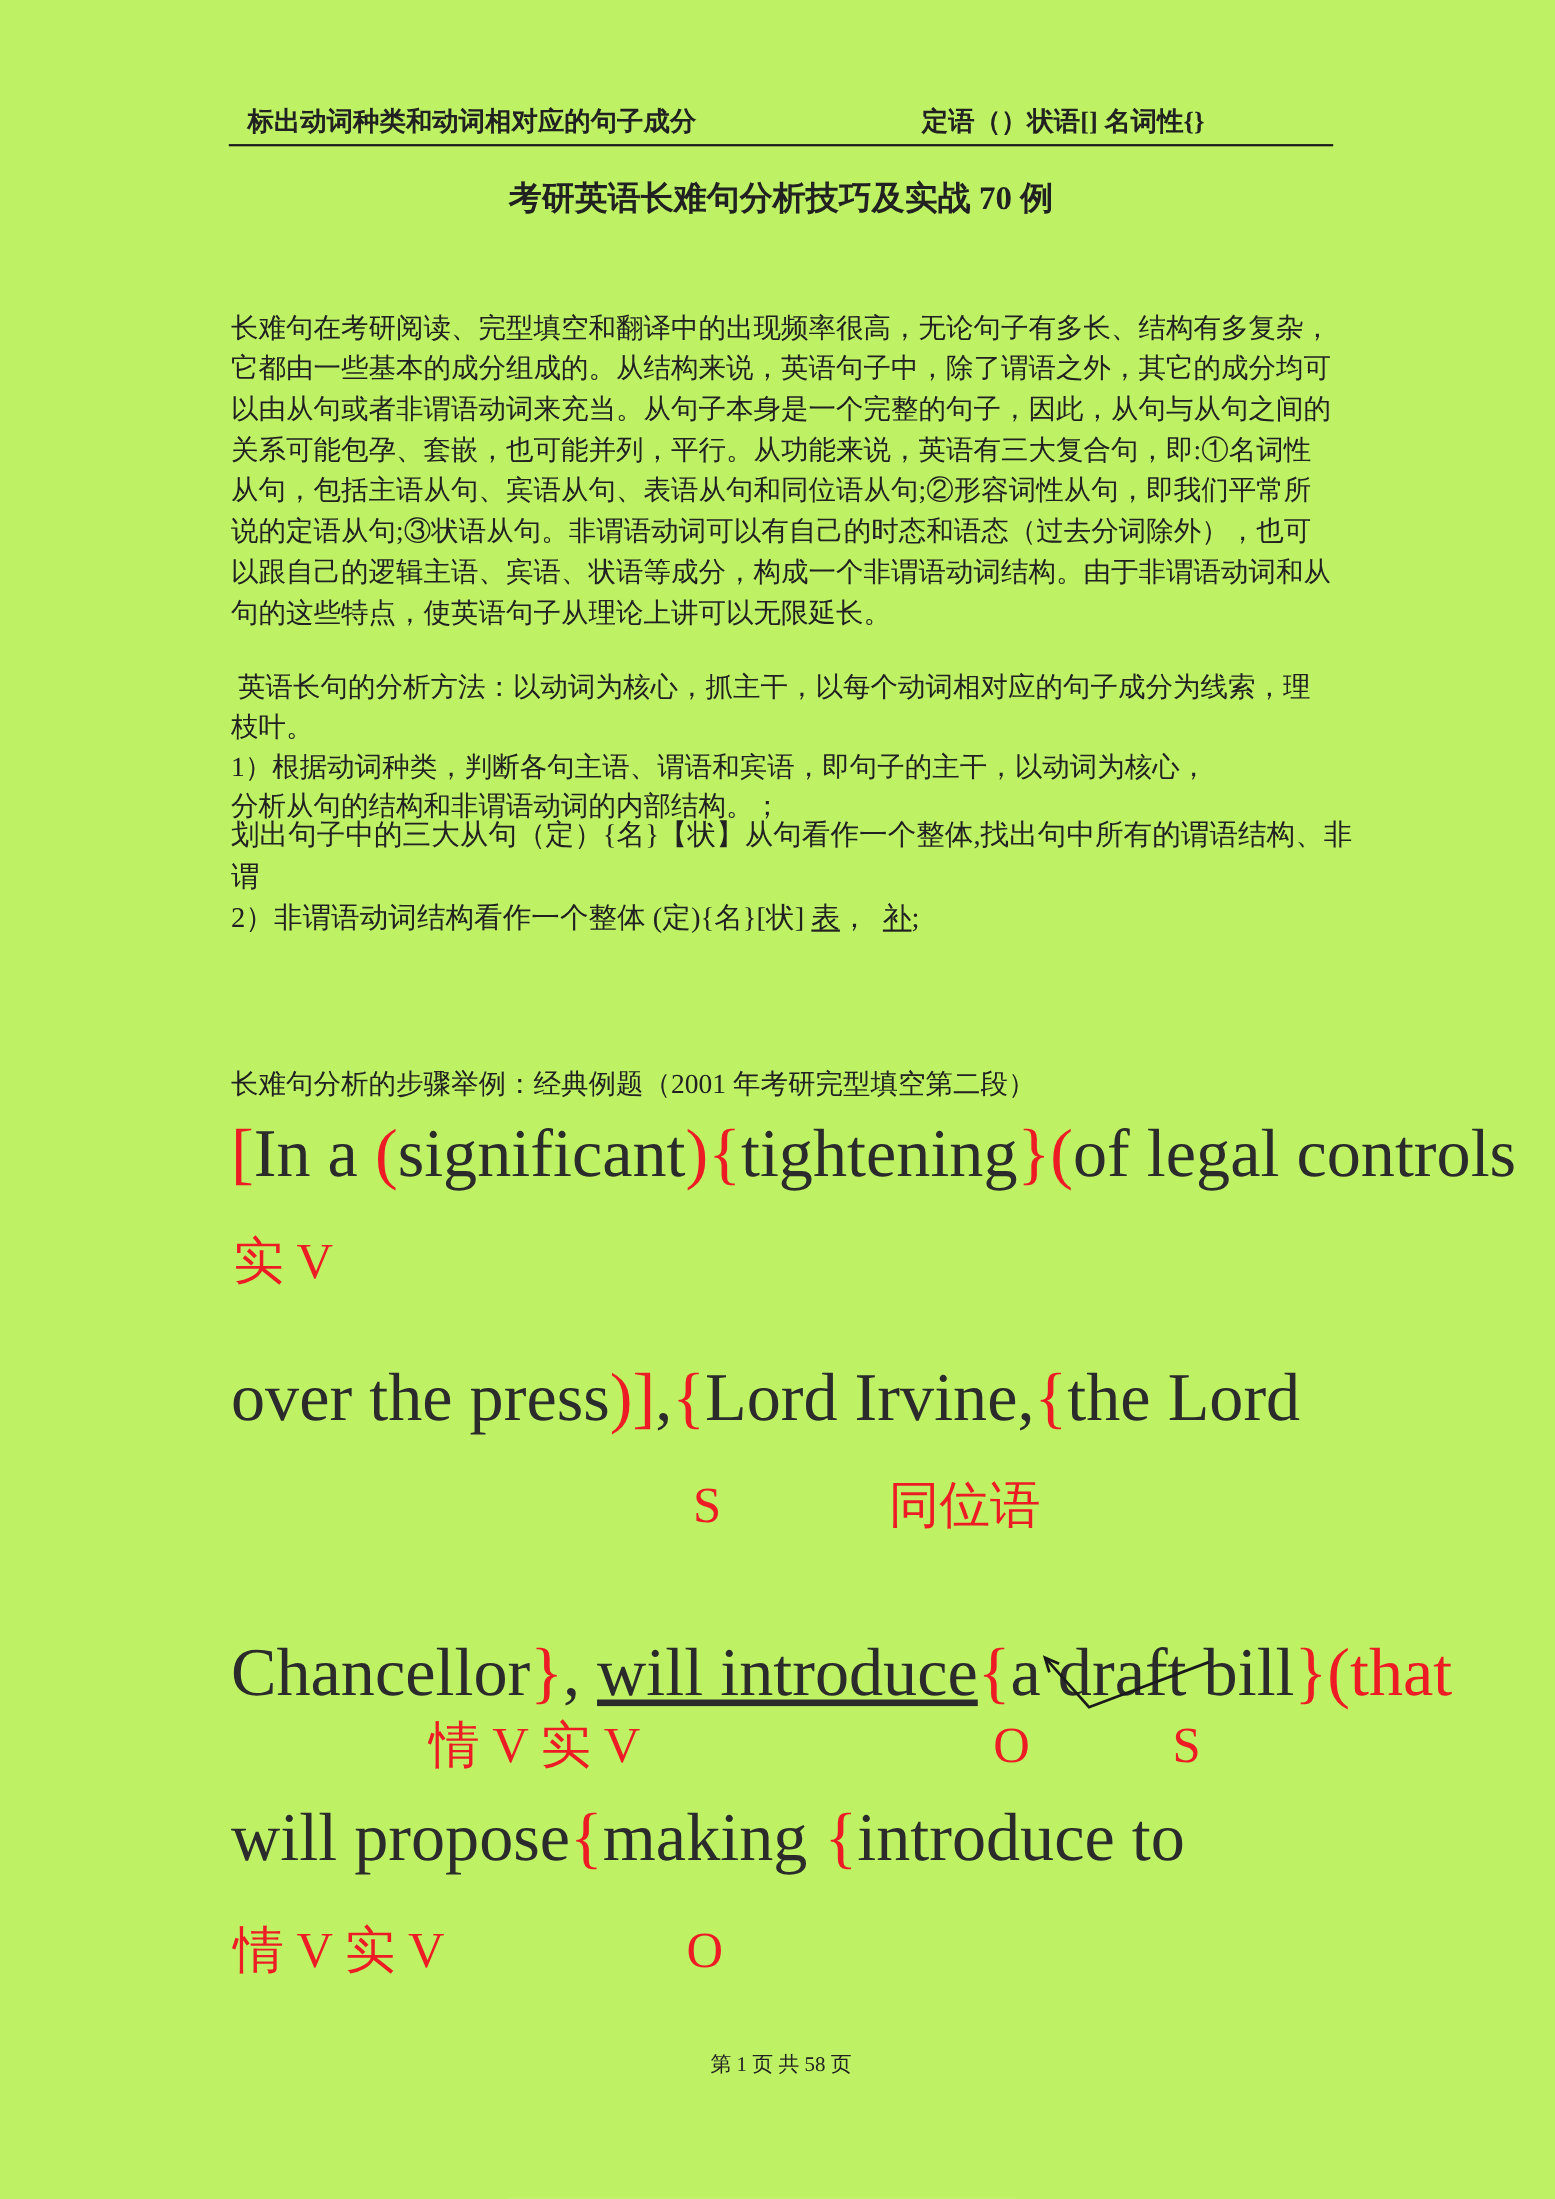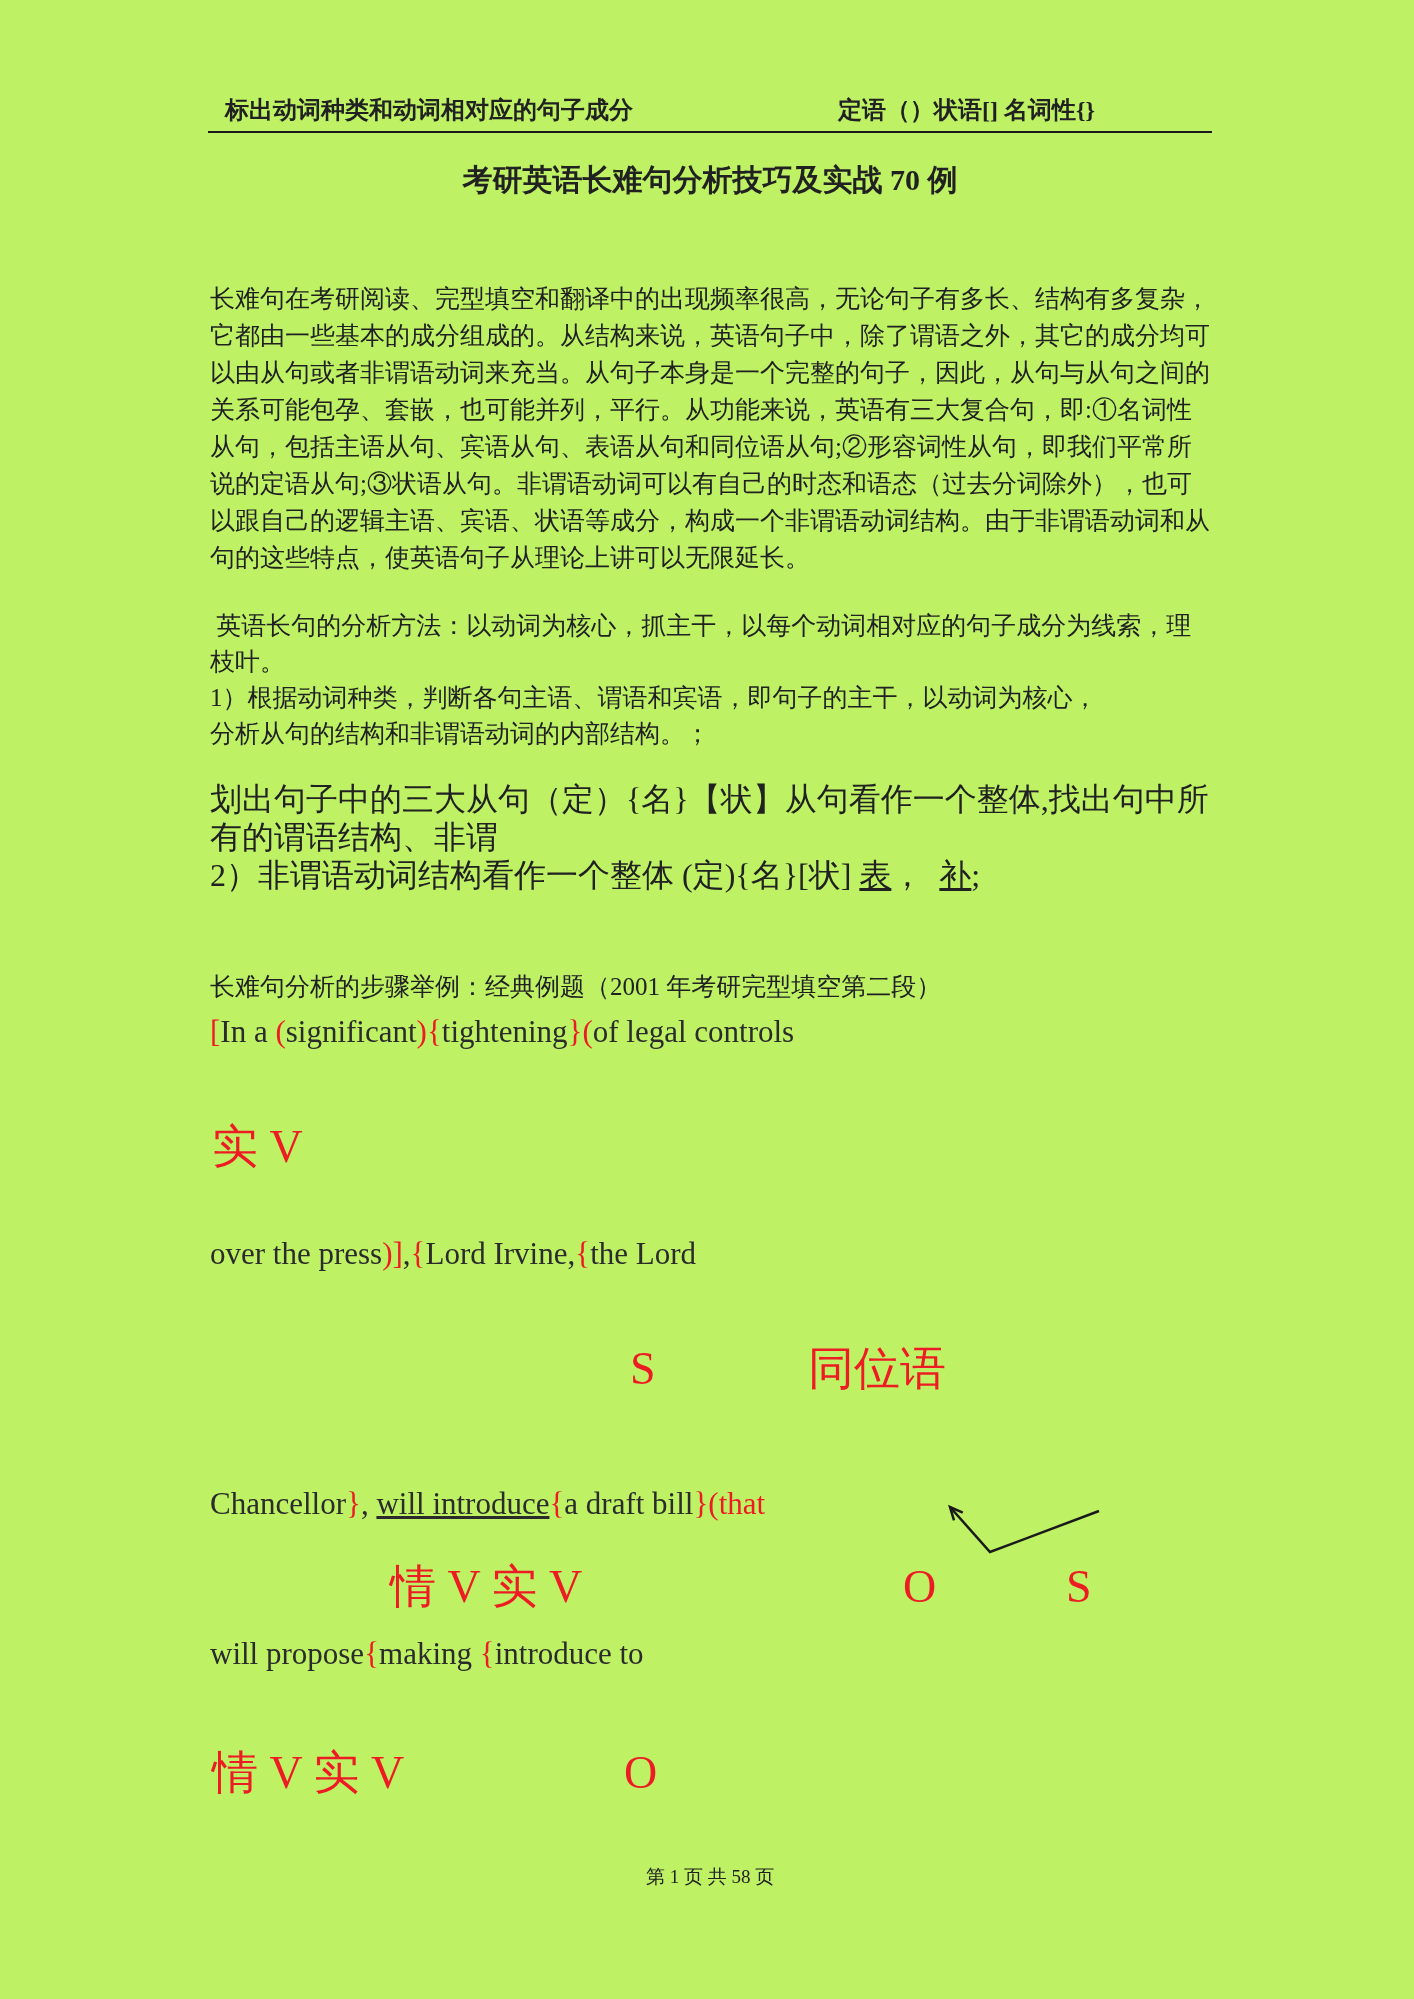--- a/index.html
+++ b/index.html
@@ -14,24 +14,24 @@
   .h-right{position:absolute;left:838px;top:94px;font-size:24px;font-weight:bold;white-space:pre;}
   .h-rule{position:absolute;left:208px;top:131px;width:1004px;height:0;border-top:2px solid #1a1a1a;}
   
   .title{position:absolute;left:208px;top:160px;width:1004px;text-align:center;
          font-size:30px;font-weight:bold;white-space:pre;}
   
   .para{position:absolute;left:210px;width:1020px;}
   .bline{white-space:pre-wrap;}
   .para-intro{top:280px;font-size:25px;line-height:37px;}
   .para-method{top:608px;font-size:25px;line-height:36px;}
-  .para-steps{top:780px;font-size:32px;line-height:38px;}
+  .para-steps{top:740px;font-size:26px;line-height:38px;}
   .para-exintro{top:970px;font-size:25px;line-height:34px;}
   
-  .ex-line{position:absolute;left:210px;font-size:31px;line-height:1.15;white-space:pre;color:#2b2b2b;}
+  .ex-line{position:absolute;left:210px;font-size:62px;line-height:1.15;white-space:pre;color:#2b2b2b;}
   .ex1{top:1014px;} .ex2{top:1236px;} .ex3{top:1458px;margin-top:28px;} .ex4{top:1636px;}
   
   .ann{position:absolute;font-size:46px;line-height:1.1;color:var(--red);white-space:pre;}
   .ann-1a{left:212px;top:1122px;}
   .ann-2a{left:630px;top:1344px;}
   .ann-2b{left:808px;top:1344px;}
   .ann-3a{left:390px;top:1562px;}
   .ann-3b{left:903px;top:1562px;}
   .ann-3c{left:1066px;top:1562px;}
   .ann-4a{left:212px;top:1748px;}

